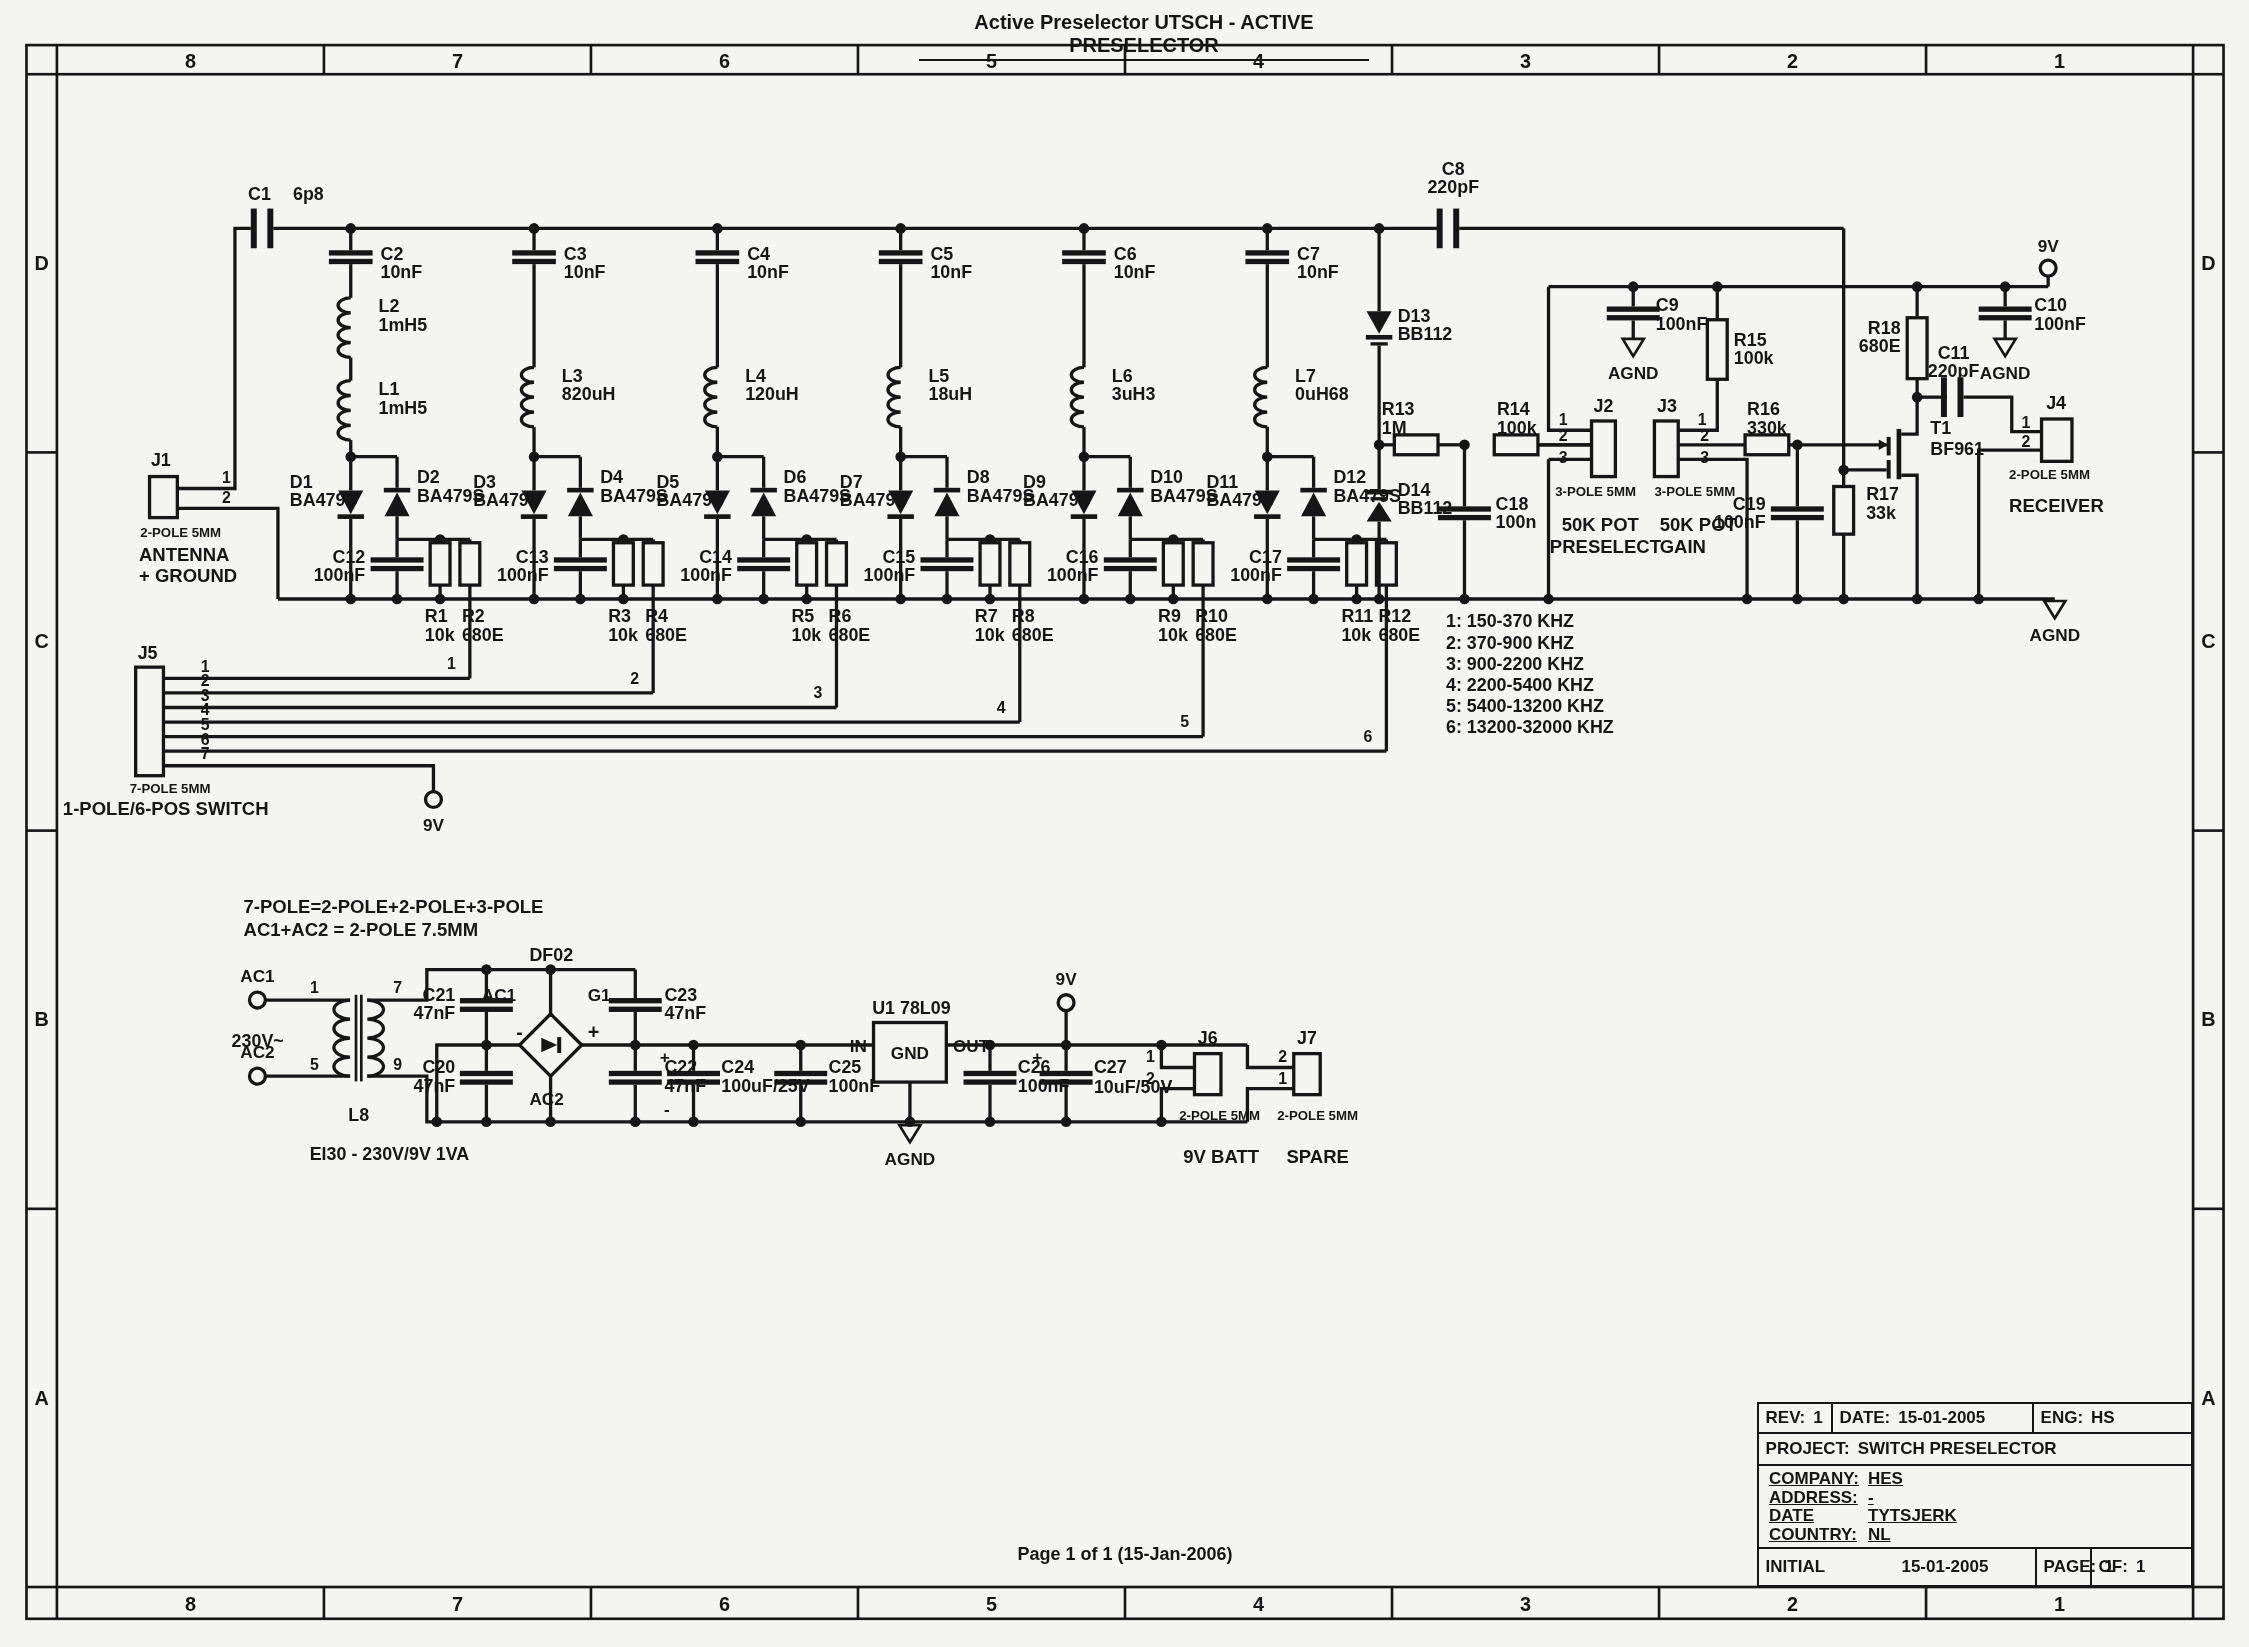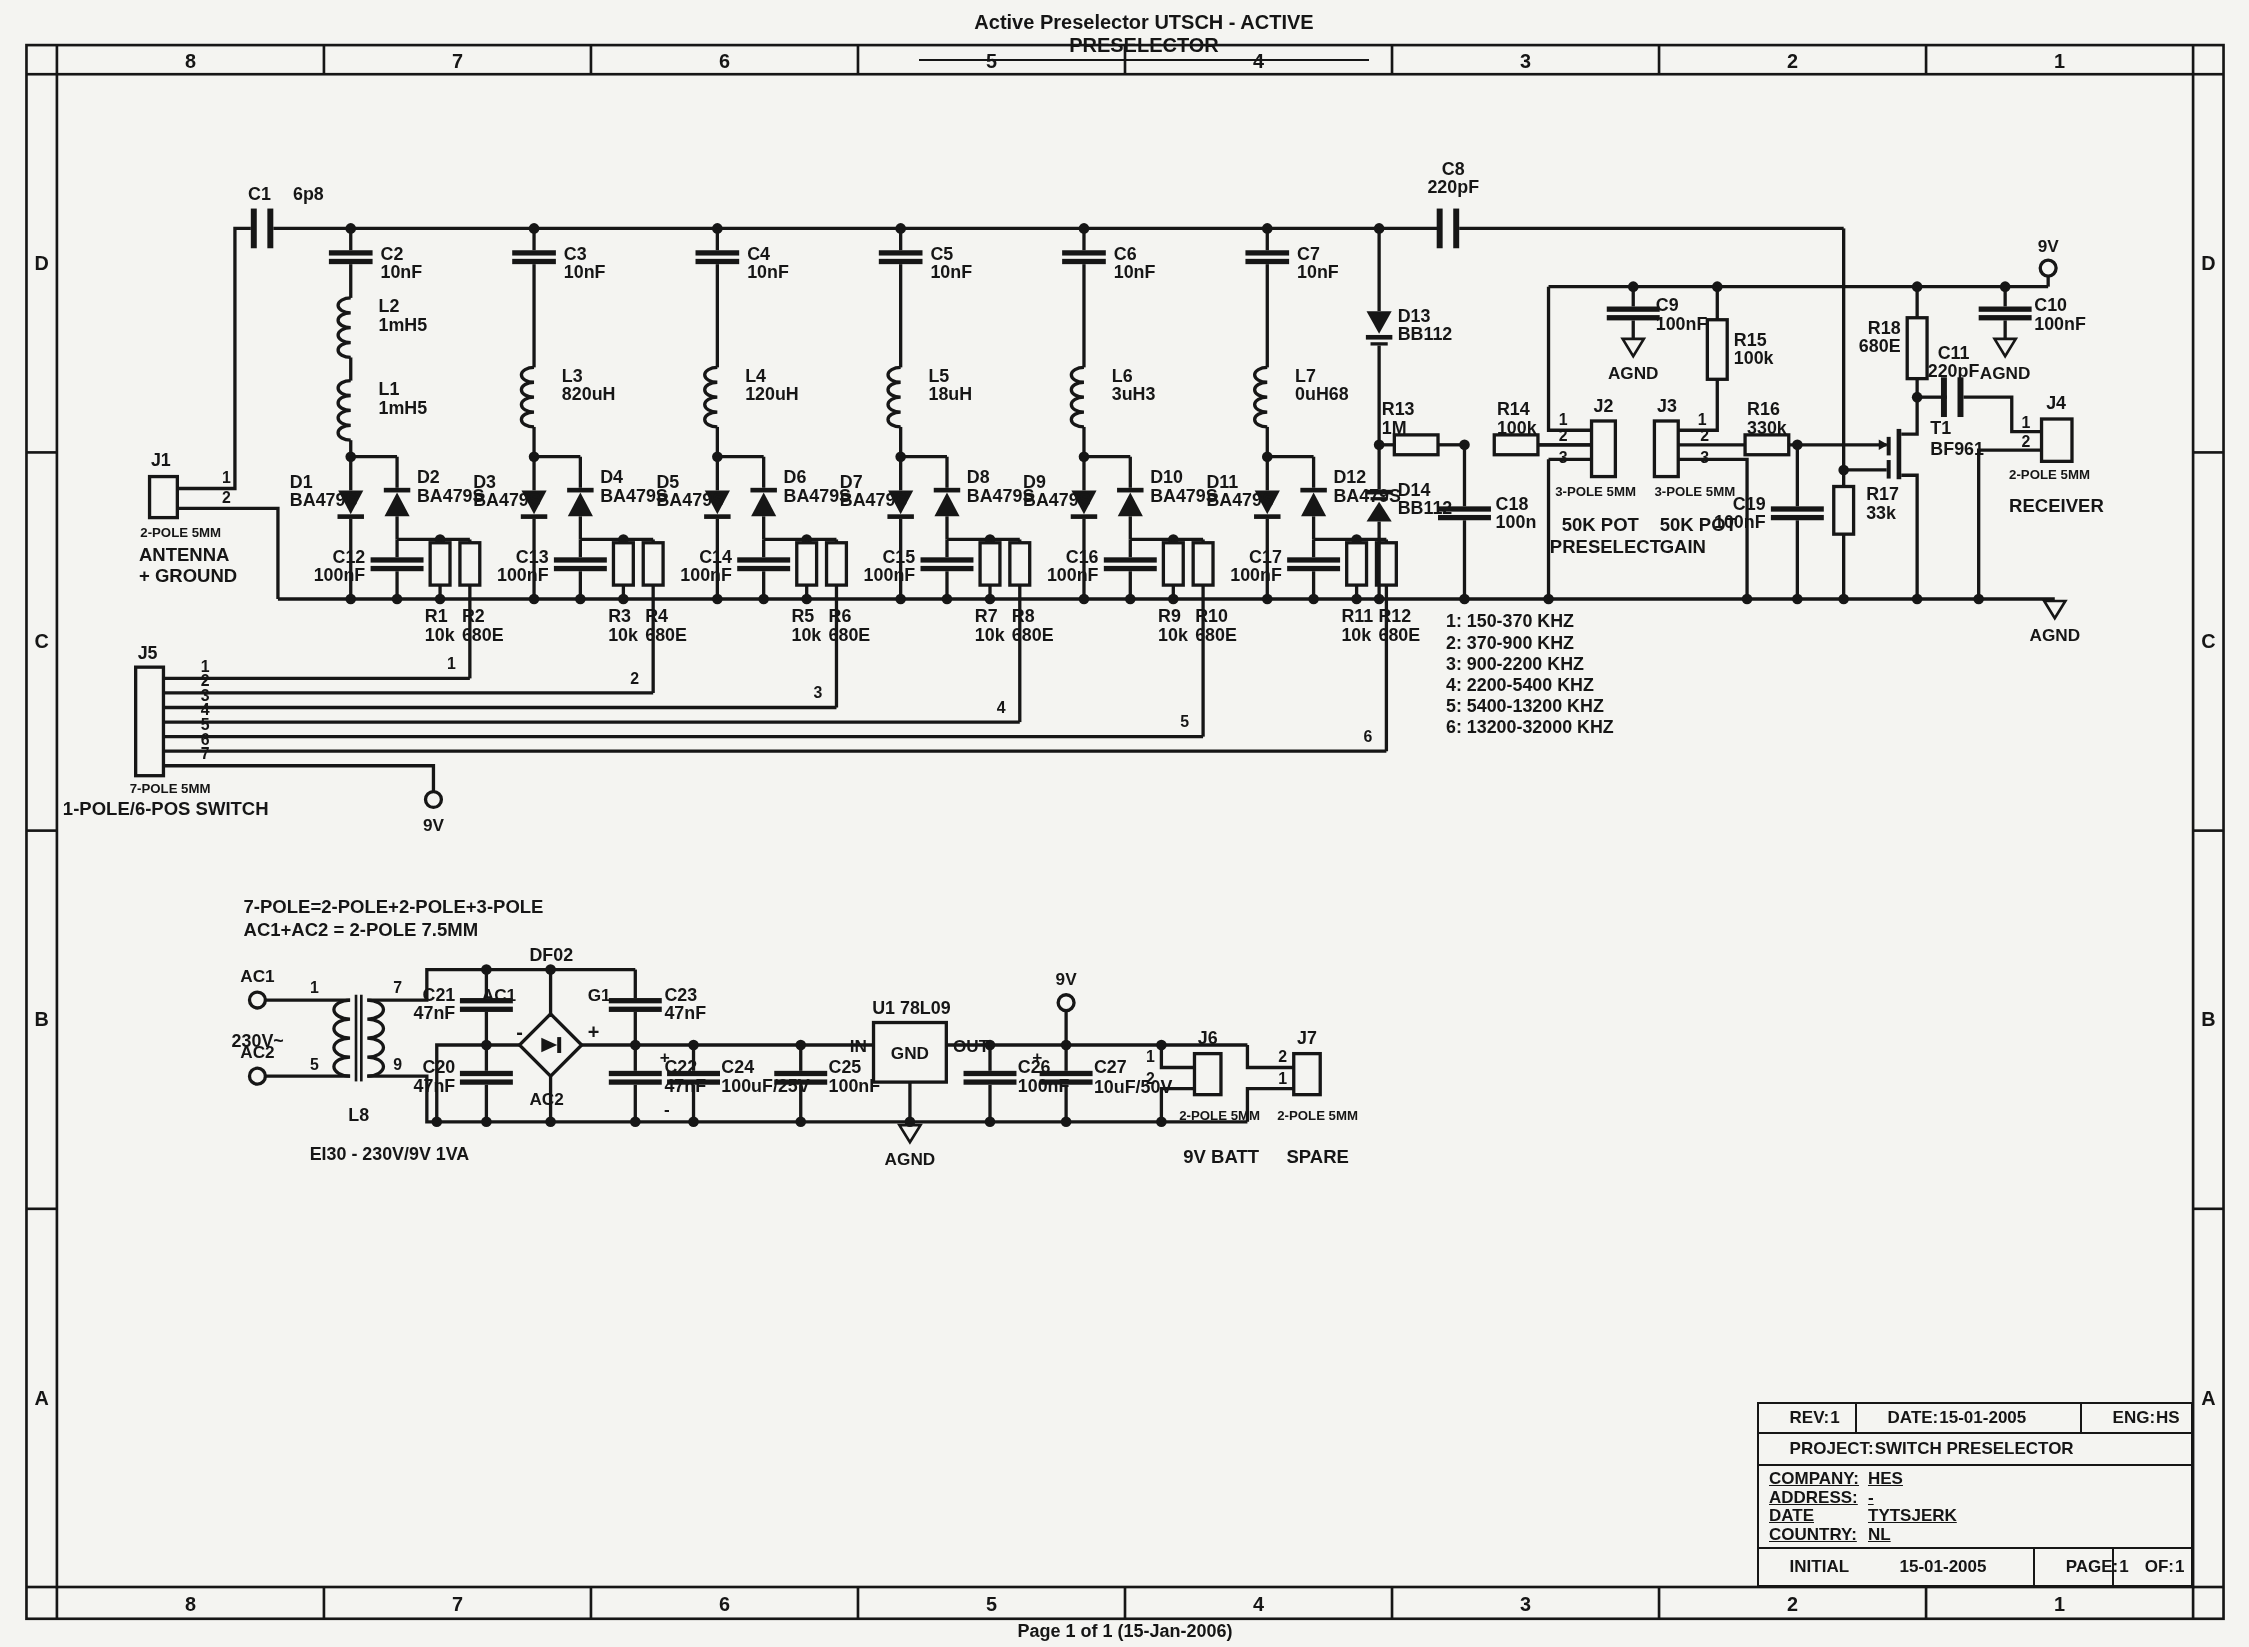--- a/index.html
+++ b/index.html
@@ -2,28 +2,28 @@
 <html style="font-size:10.6px"><head>
 <meta charset="utf-8">
 <style>
   html,body{margin:0;padding:0;background:#888;}
   .page{position:relative;width:2250px;height:1648px;background:#f4f4f1;overflow:hidden;
         font-family:"Liberation Sans",sans-serif;color:#151515;}
   svg{position:absolute;left:0;top:0;}
   svg text{font-family:"Liberation Sans",sans-serif;fill:#161616;}
   .sheet-title{position:absolute;left:919px;top:10.6px;width:450px;text-align:center;
         font:700 20px "Liberation Sans",sans-serif;border-bottom:2.6px solid #161616;padding-bottom:2.6px;}
-  .footer{position:absolute;left:0;top:1621px;width:2250px;text-align:center;
+  .footer{position:absolute;left:0;top:1544px;width:2250px;text-align:center;
         font:700 18px "Liberation Sans",sans-serif;}
   
   .tblock{position:absolute;left:1757px;top:1402px;width:436px;height:185px;border:2.6px solid #161616;
         display:flex;flex-direction:column;font:700 17px "Liberation Sans",sans-serif;box-sizing:border-box;}
   .tb-row{display:flex;border-bottom:2.6px solid #161616;box-sizing:border-box;}
   .tb-row:last-child{border-bottom:none;flex:1;}
-  .tb-cell{border-right:2.6px solid #161616;padding:2.6px 6.6px;display:flex;gap:1px;align-items:center;box-sizing:border-box;margin-left:24px;}
+  .tb-cell{border-right:2.6px solid #161616;padding:2.6px 6.6px;display:flex;gap:8px;align-items:center;box-sizing:border-box;}
   .tb-cell.last{border-right:none;flex:1;}
   .r1{height:30px}.r2{height:32px}.r3{height:83px}
   .w1{width:74px}.w2{width:201px}.w4{width:278px}.w5{width:55px}
   .tb-col{display:block;padding:4px 10px;text-decoration:underline;}
   .tline{display:flex;line-height:18.5px;}
   .lbl4{display:inline-block;width:99px;}
   .init-date{margin-left:auto;margin-right:40px;}
 </style>
 </head>
 <body>

